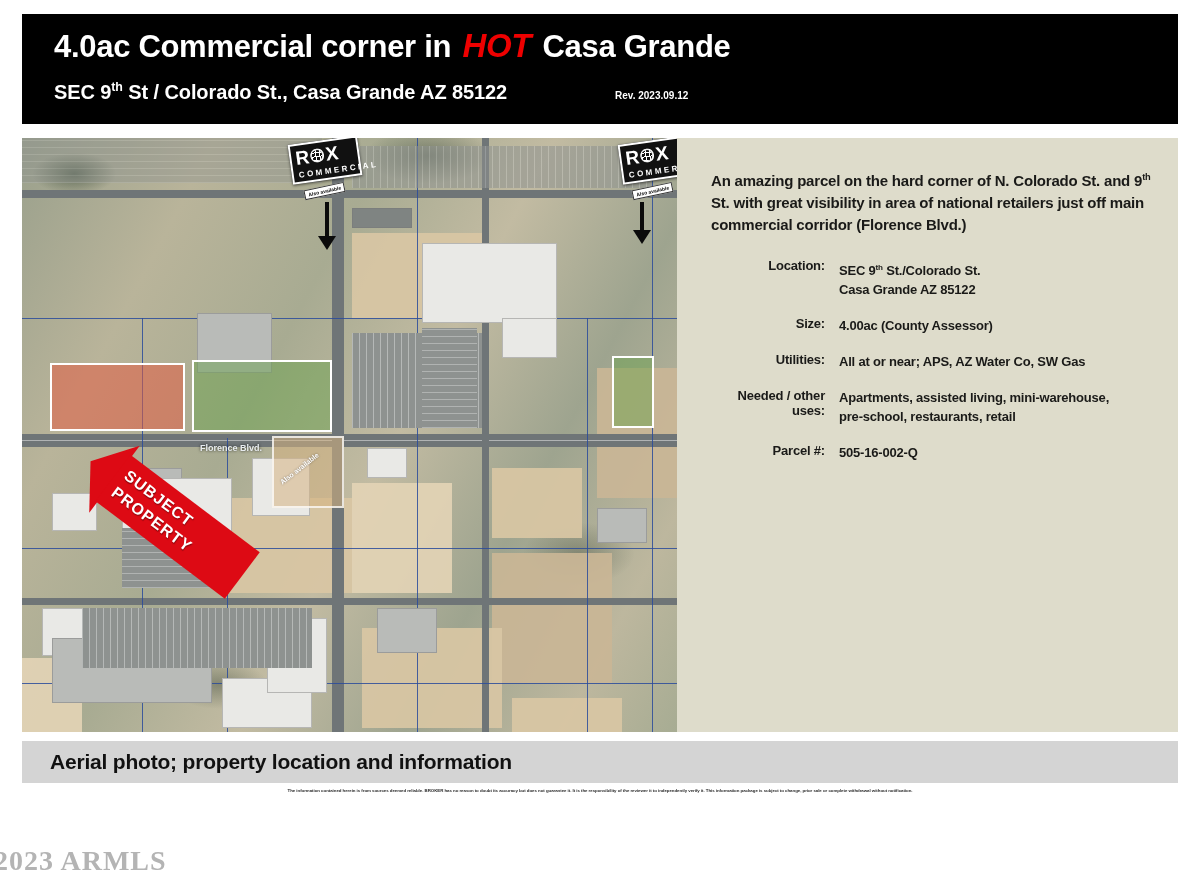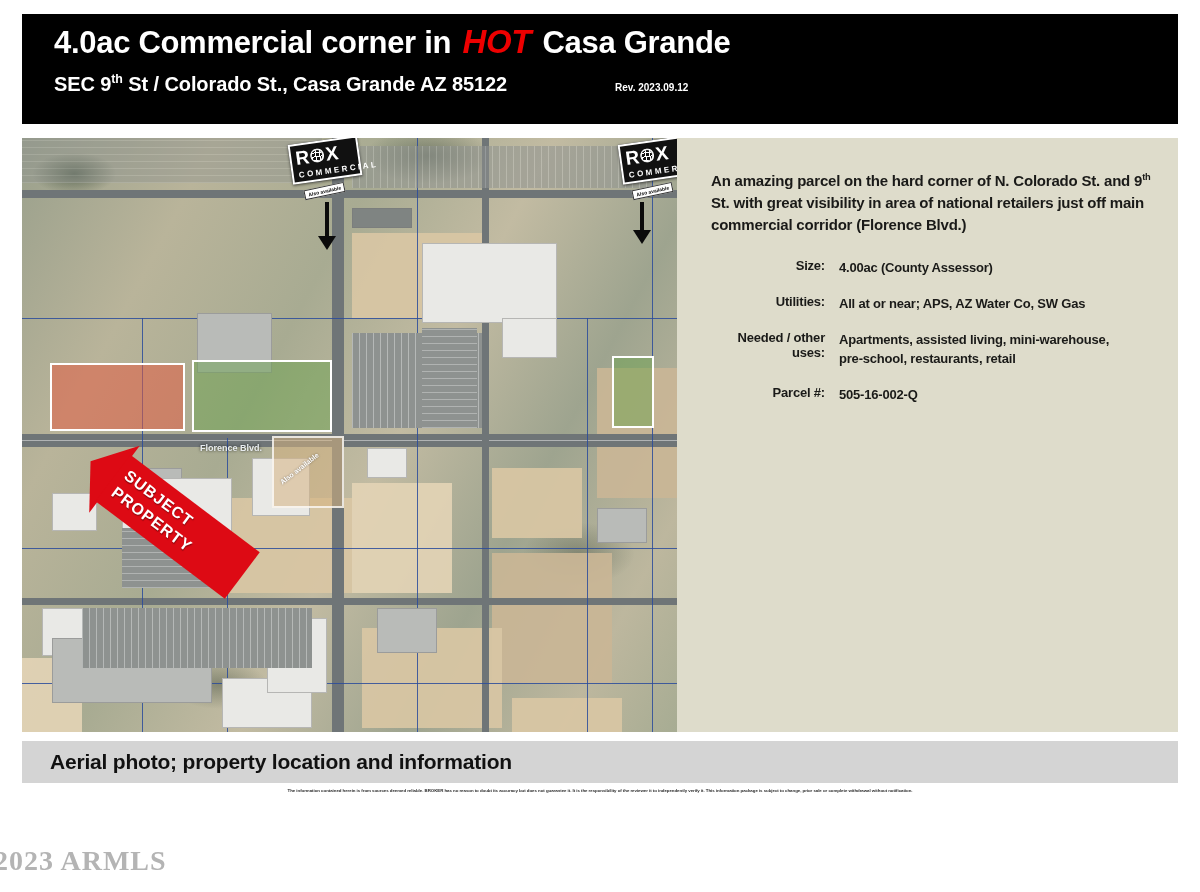--- a/index.html
+++ b/index.html
@@ -23,21 +23,21 @@
     left: 22px; top: 14px;
     width: 1156px; height: 110px;
     background: #000000;
     color: #ffffff;
     padding: 12px 0 0 32px;
   }
   .header-title {
     font-size: 31px;
     font-weight: bold;
     letter-spacing: -0.3px;
-    line-height: 32px;
+    line-height: 40px;
     white-space: nowrap;
   }
   .header-title .hot {
     color: #ee0000;
     font-style: italic;
     font-weight: bold;
     font-size: 33px;
     padding: 0 3px;
   }
   .header-sub-row {
@@ -438,20 +438,25 @@
       </div>
     </div>
 
     <div class="info">
       <p class="info-para">
         <span>An amazing parcel on the hard corner of N. Colorado St. and 9</span><span class="sup">th</span><span> St.  with great visibility in area of national retailers just off main commercial corridor (Florence Blvd.)</span>
       </p>
 
       <table class="spec-table">
         <tbody>
+          <tr>
+            <td class="spec-label">Location:</td>
+            <td class="spec-value"><span>SEC 9</span><span class="sup">th</span><span> St./Colorado St.
+Casa Grande AZ 85122</span></td>
+          </tr>
           <tr>
             <td class="spec-label">Size:</td>
             <td class="spec-value">4.00ac (County Assessor)</td>
           </tr>
           <tr>
             <td class="spec-label">Utilities:</td>
             <td class="spec-value">All at or near; APS, AZ Water Co, SW Gas</td>
           </tr>
           <tr>
             <td class="spec-label">Needed / other

